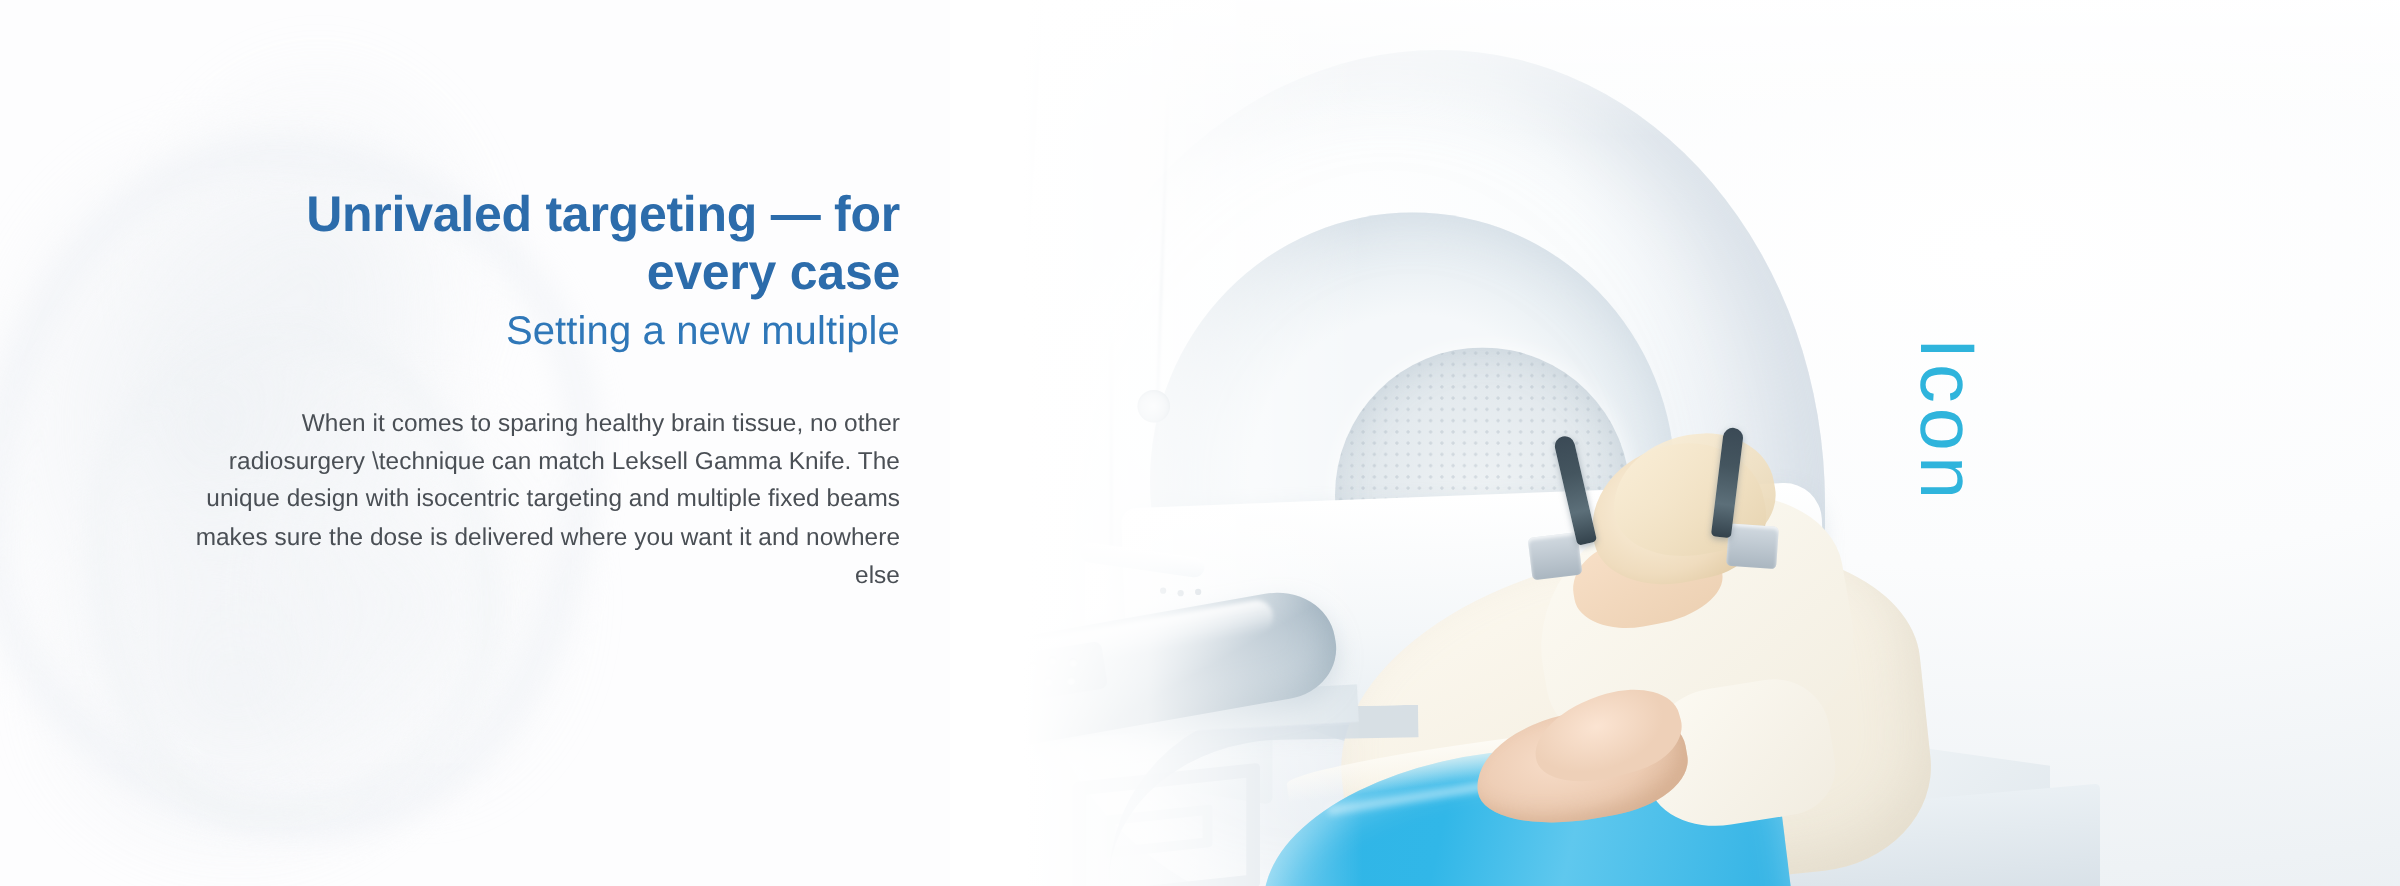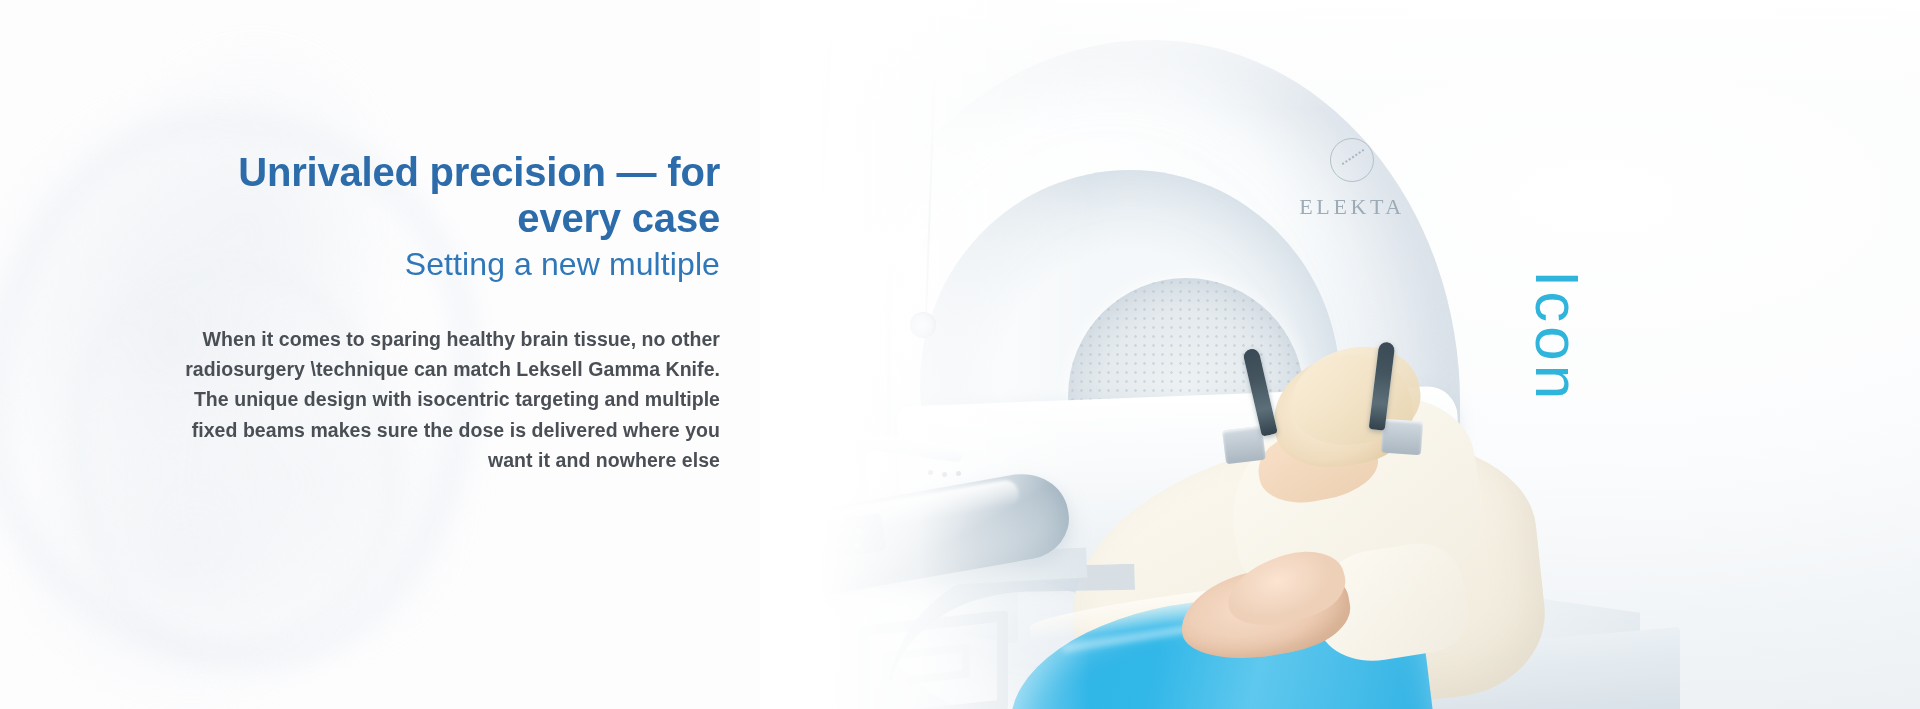--- a/index.html
+++ b/index.html
@@ -331,21 +331,21 @@
   }
   .headline {
     font-size:40px; font-weight:700; color:#2c6cab;
     letter-spacing:-.2px; line-height:1.14; margin-bottom:4px;
   }
   .subhead {
     font-size:32px; font-weight:400; color:#2f77b8;
     letter-spacing:.1px; line-height:1.2; margin-bottom:40px;
   }
   .body-copy {
-    font-size:19.5px; font-weight:700; color:#4a4f55;
+    font-size:19.5px; font-weight:400; color:#4a4f55;
     line-height:1.56; letter-spacing:.05px;
   }
 </style>
 </head>
 <body>
 
 <div class="banner">
 
   <div class="watermark">
     <div class="wm-blob wm1"></div>
@@ -412,26 +412,22 @@
         <i style="left:26px;top:6px"></i>
       <i style="left:42px;top:10px"></i>
         <i style="left:20px;top:22px"></i>
       <i style="left:38px;top:24px"></i>
     </div>
 
     <div class="feather-top"></div>
     <div class="feather-left"></div>
   </div>
 
-  <div class="elekta">
-    <div class="elekta-mark"></div>
-    <div class="elekta-word">ELEKTA</div>
-  </div>
 
   <div class="icon-mark">Icon</div>
 
   <div class="copy">
-    <div class="headline">Unrivaled precision — for every case</div>
+    <div class="headline">Unrivaled targeting — for every case</div>
     <div class="subhead">Setting a new multiple</div>
     <div class="body-copy">When it comes to sparing healthy brain tissue, no other radiosurgery \technique can match Leksell Gamma Knife. The unique design with isocentric targeting and multiple fixed beams makes sure the dose is delivered where you want it and nowhere else</div>
   </div>
 
 </div>
 
 </body></html>

